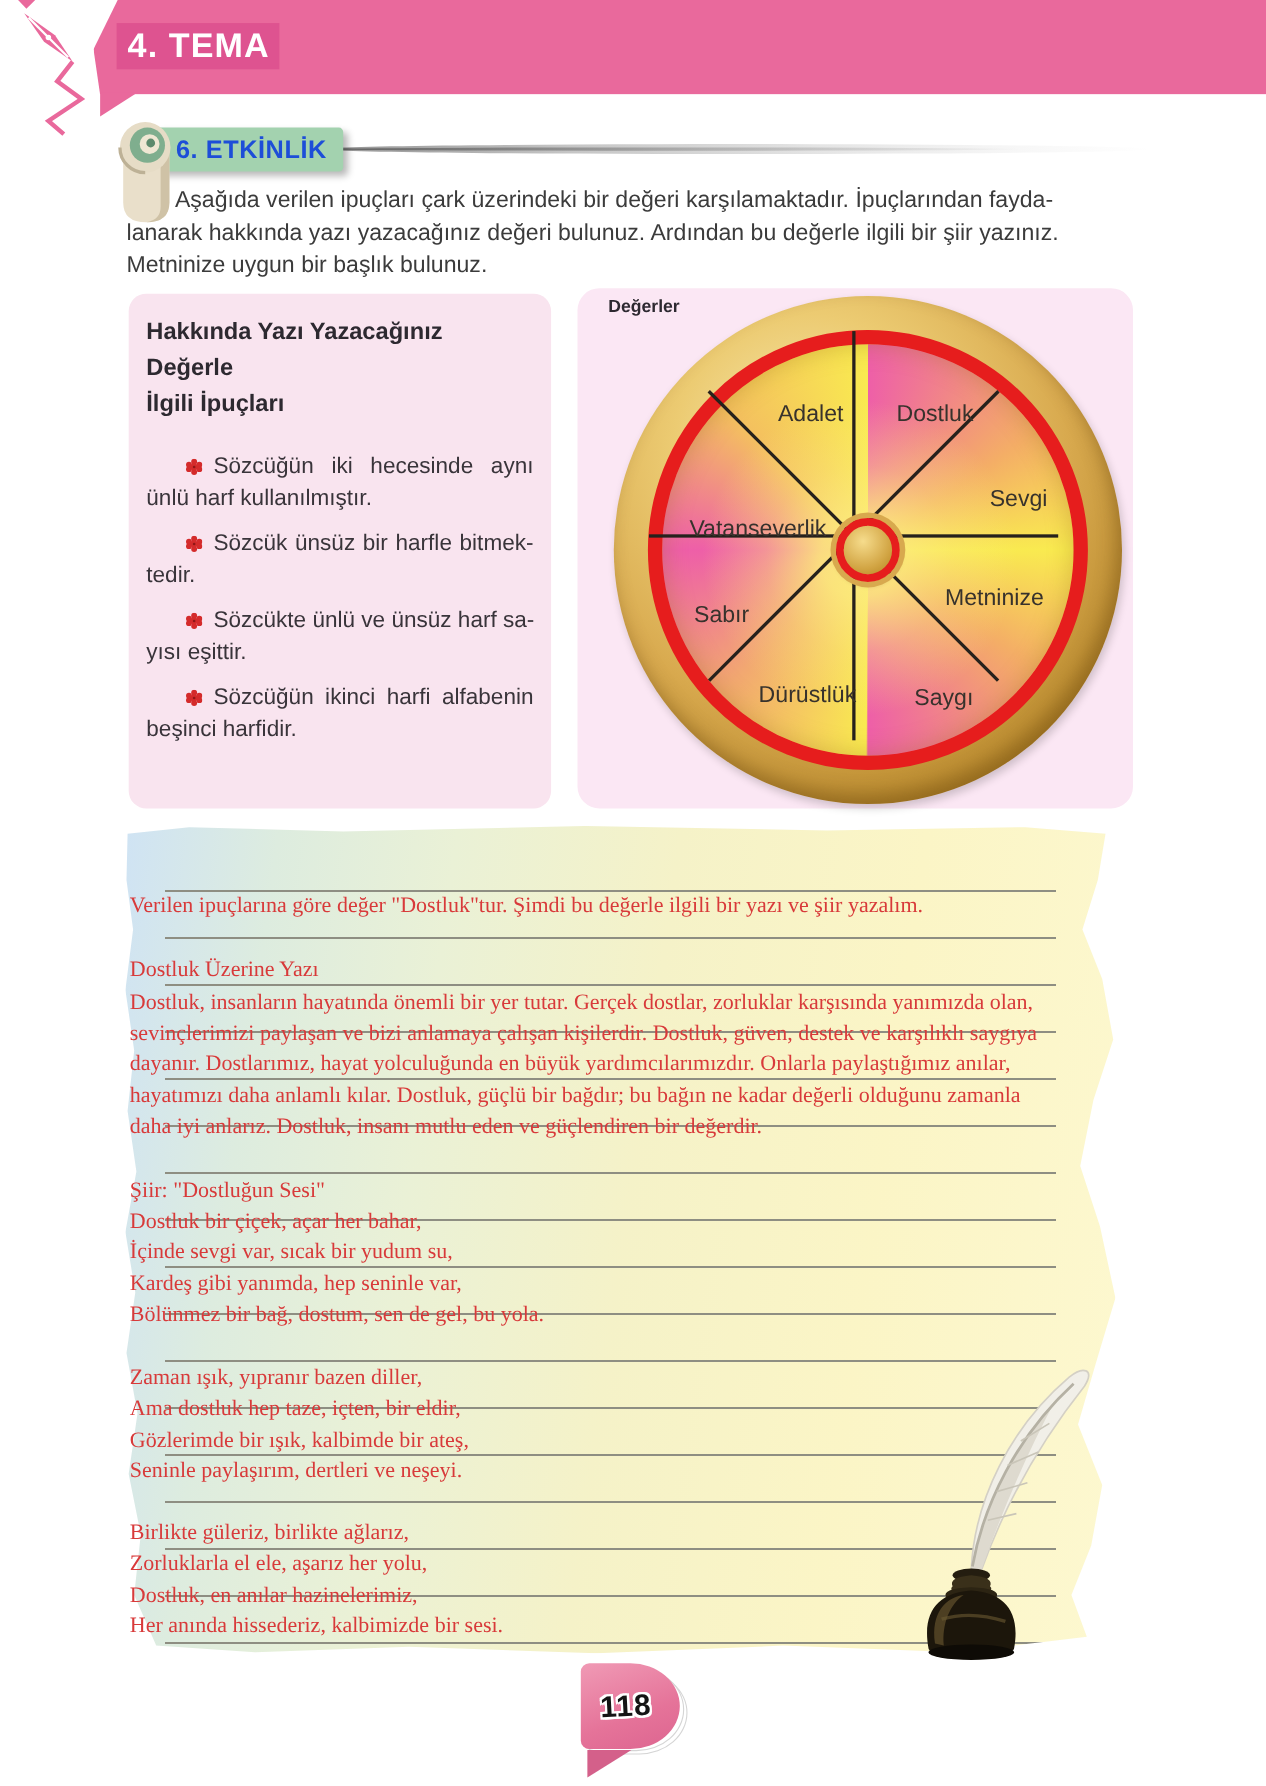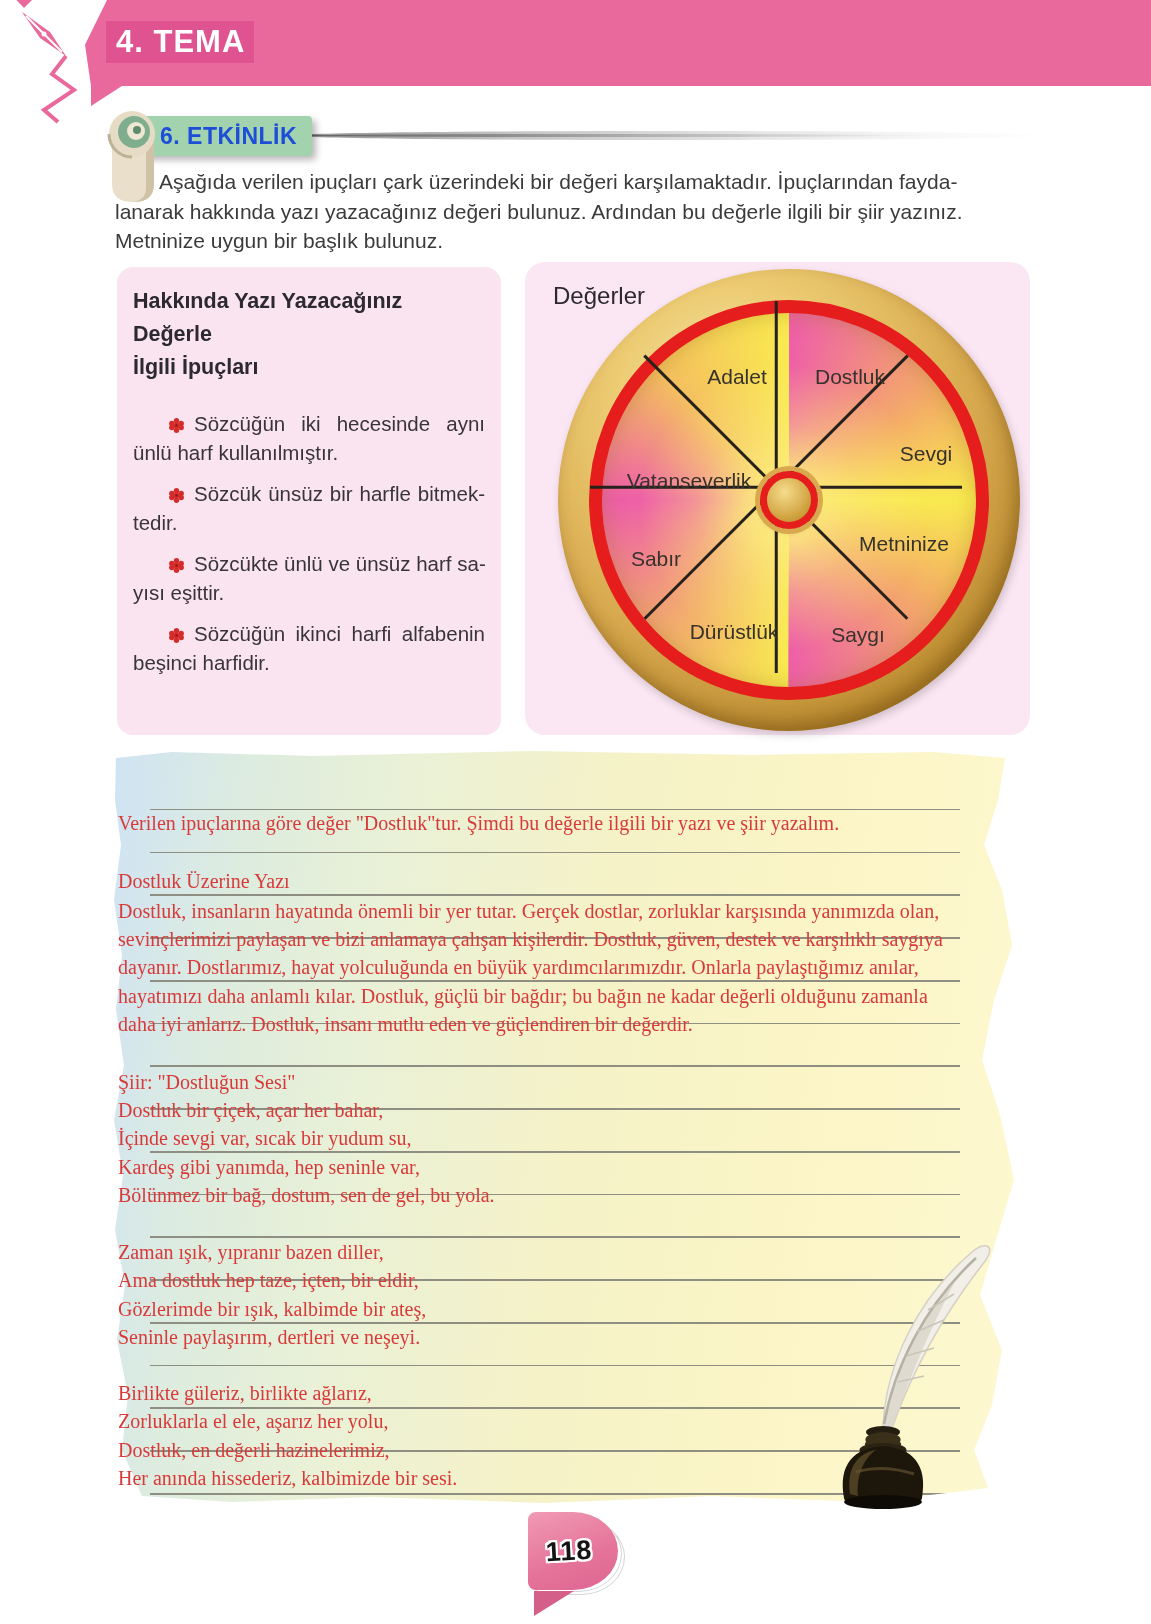--- a/index.html
+++ b/index.html
@@ -37,21 +37,21 @@
     padding:18px 16px 0 16px;box-sizing:border-box;}
   .clue-title{font-weight:bold;font-size:21.5px;line-height:33px;color:#2d2930;}
   .clue-list{margin-top:26px;}
   .clue{margin:0 0 13px 0;font-size:20.5px;line-height:28.5px;color:#39343a;}
   .clue .l1{display:block;text-align:justify;text-align-last:justify;padding-left:36px;white-space:nowrap;}
   .clue .l1 .flower{margin-right:10px;vertical-align:-2px;}
   .clue .l2{display:block;}
 
   
   .wheel-box{position:absolute;left:525px;top:262px;width:505px;height:473px;background:#fbe7f4;border-radius:20px;}
-  .wheel-title{position:absolute;left:28px;top:20px;font-weight:normal;font-size:24px;color:#2d2930;}
+  .wheel-title{position:absolute;left:28px;top:9px;font-weight:bold;font-size:16px;color:#2d2930;}
   .wheel{position:absolute;left:33px;top:7px;width:462px;height:462px;}
   .wheel-gold{position:absolute;inset:0;border-radius:50%;
     background:radial-gradient(circle at 38% 30%,#f7e9b0 0%,#eccb72 28%,#d8a94e 55%,#b98a2e 78%,#8a621a 100%);
     box-shadow:inset -5px -9px 16px rgba(80,50,0,0.35),2px 4px 8px rgba(0,0,0,0.18);}
   .wheel-disc{position:absolute;inset:31px;border-radius:50%;border:13px solid #e61d1d;
     background-image:
       radial-gradient(circle at 48% 52%,#fceb7c 0%,rgba(252,235,124,0.88) 13%,rgba(252,235,124,0.38) 31%,rgba(252,235,124,0) 52%),
       conic-gradient(from 0deg,#ee5fa8 0deg,#f4ae66 55deg,#f9ea50 90deg,#f4ae66 125deg,#ee5fa8 180deg,
                      #f9ea50 180.5deg,#f2a970 225deg,#ee5fa8 270deg,#f4c05f 315deg,#f9ea50 359.5deg);
     box-shadow:inset 0 0 22px rgba(150,110,20,0.35);}
@@ -242,21 +242,21 @@
     <div style="top:349px">Dostluk bir çiçek, açar her bahar,</div>
     <div style="top:377px">İçinde sevgi var, sıcak bir yudum su,</div>
     <div style="top:406px">Kardeş gibi yanımda, hep seninle var,</div>
     <div style="top:434px">Bölünmez bir bağ, dostum, sen de gel, bu yola.</div>
     <div style="top:491px">Zaman ışık, yıpranır bazen diller,</div>
     <div style="top:519px">Ama dostluk hep taze, içten, bir eldir,</div>
     <div style="top:576px">Seninle paylaşırım, dertleri ve neşeyi.</div>
     <div style="top:548px">Gözlerimde bir ışık, kalbimde bir ateş,</div>
     <div style="top:632px">Birlikte güleriz, birlikte ağlarız,</div>
     <div style="top:660px">Zorluklarla el ele, aşarız her yolu,</div>
-    <div style="top:689px">Dostluk, en değerli hazinelerimiz,</div>
+    <div style="top:689px">Dostluk, en anılar hazinelerimiz,</div>
     <div style="top:717px">Her anında hissederiz, kalbimizde bir sesi.</div>
   </div>
 
   <svg class="quill" width="190" height="278" viewBox="0 0 190 278">
     <path d="M57,190 C60,128 92,62 146,16 C158,6 170,8 160,24 C122,72 88,130 66,192 Z" fill="#f1efe8" stroke="#d4d0c5" stroke-width="1.5"></path>
     <path d="M57,190 C66,140 92,84 134,36 C108,84 84,140 66,192 Z" fill="#dedacf"></path>
     <path d="M58,188 C68,132 98,70 150,22" fill="none" stroke="#b5b1a4" stroke-width="2.5"></path>
     <path d="M80,120 L108,112 M90,96 L118,84 M102,74 L128,58 M72,146 L98,140" stroke="#c9c5b8" stroke-width="1.5"></path>
     <ellipse cx="57" cy="196" rx="17" ry="6" fill="#241d10"></ellipse>
     <path d="M44,196 L40,208 L74,208 L70,196 Z" fill="#30281636" stroke="none"></path>

